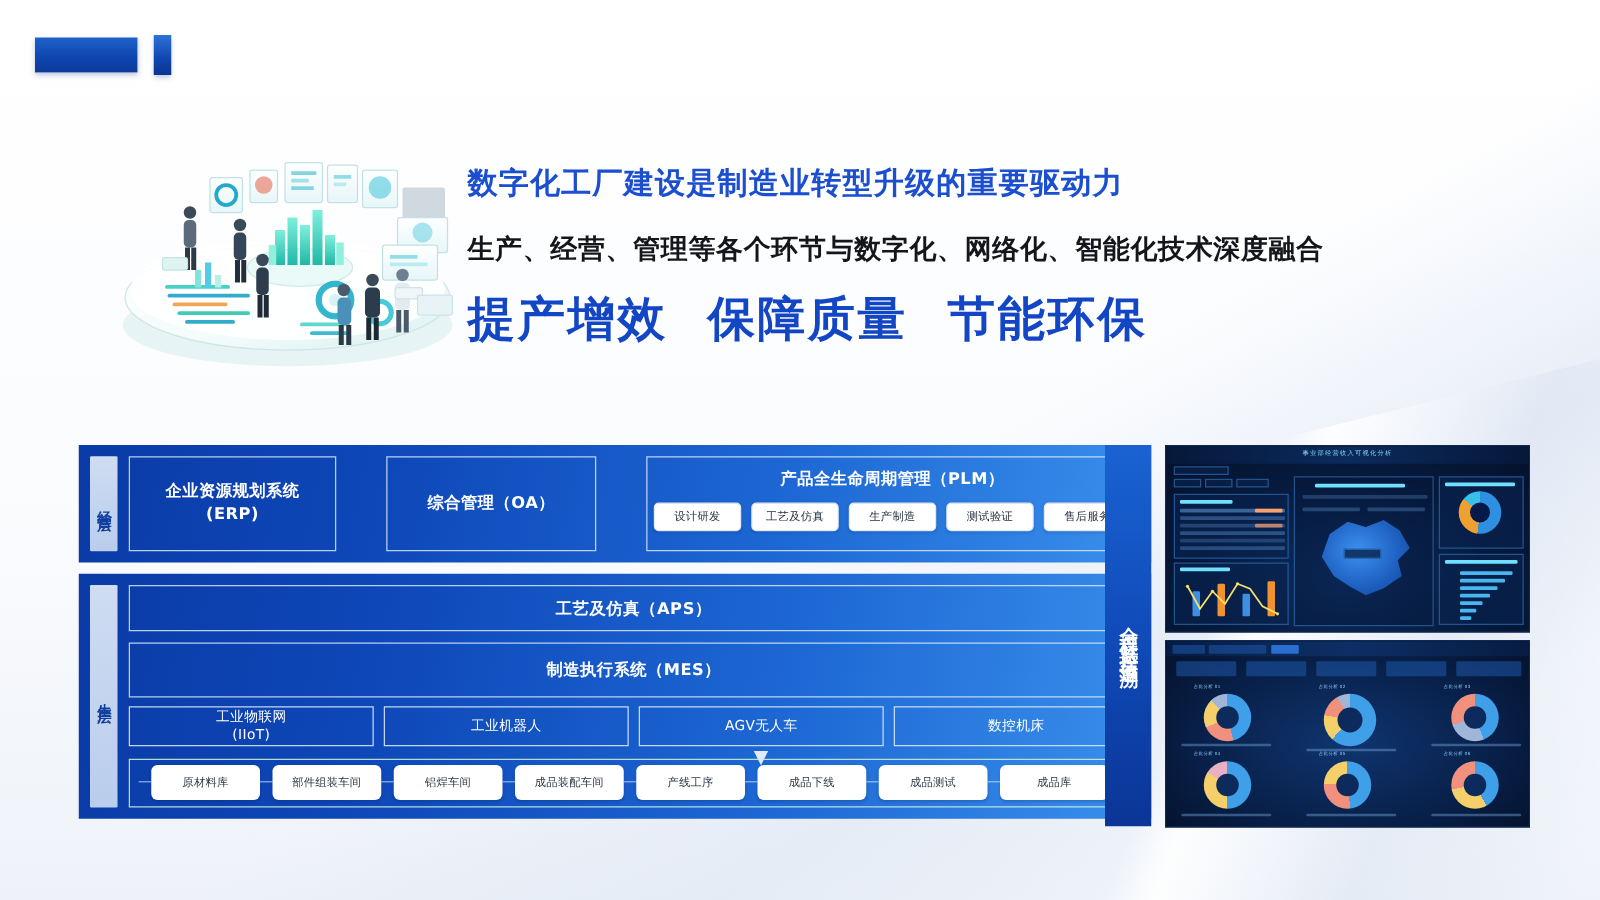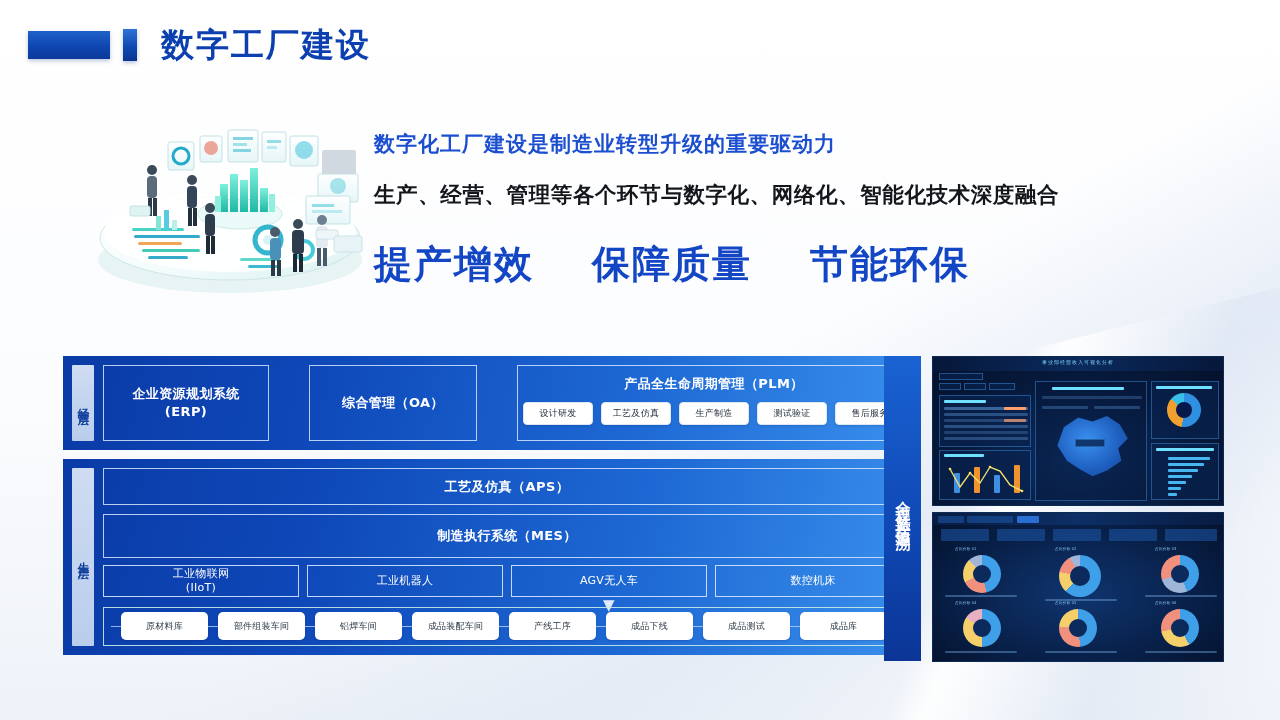--- a/index.html
+++ b/index.html
@@ -42,29 +42,29 @@
     letter-spacing:2px; line-height:1;
     font-family:"DejaVu Sans","Liberation Sans",sans-serif;
   }
 
   
   .hero{ position:absolute; left:0; top:100px; width:1280px; height:230px; }
   .illus{ position:absolute; left:72px; top:10px; width:316px; height:190px; }
 
   .hero-text{ position:absolute; left:374px; top:30px; width:840px; }
   .hero-l1{
-    font-size:21px; font-weight:bold; color:#1b4fd0; letter-spacing:1px;
+    font-size:24px; font-weight:bold; color:#1b4fd0; letter-spacing:1px;
     font-family:"DejaVu Sans","Liberation Sans",sans-serif;
   }
   .hero-l2{
     margin-top:22px;
     font-size:21.5px; font-weight:bold; color:#14161c; letter-spacing:.6px;
     font-family:Liberation Mono, monospace;
   }
-  .hero-kw{ margin-top:30px; display:flex; gap:58px; }
+  .hero-kw{ margin-top:17px; display:flex; gap:32px; }
   .hero-kw span{
     font-size:38px; font-weight:bold; color:#1346c4; letter-spacing:2px;
     font-family:"DejaVu Sans","Liberation Sans",sans-serif;
   }
 
   
   .arch{ position:absolute; left:63px; top:356px; width:858px; height:305px; }
 
   .layer{
     position:relative;
@@ -213,21 +213,20 @@
   .ill-svg{ display:block; }
 </style>
 </head>
 <body>
 
 <div class="bg-sheen"></div>
 
 <div class="header">
   <div class="hdr-bar-lg"></div>
   <div class="hdr-bar-sm"></div>
-  <div class="hdr-title">数字工厂建设</div>
 </div>
 
 <div class="hero">
 
   <div class="illus">
     <svg class="ill-svg" width="316" height="190" viewBox="0 0 316 190" xmlns="http://www.w3.org/2000/svg">
       <defs>
         <linearGradient id="plat" x1="0" y1="0" x2="1" y2="1">
           <stop offset="0" stop-color="#ffffff"></stop>
             <stop offset="0.6" stop-color="#f2fbfb"></stop>

